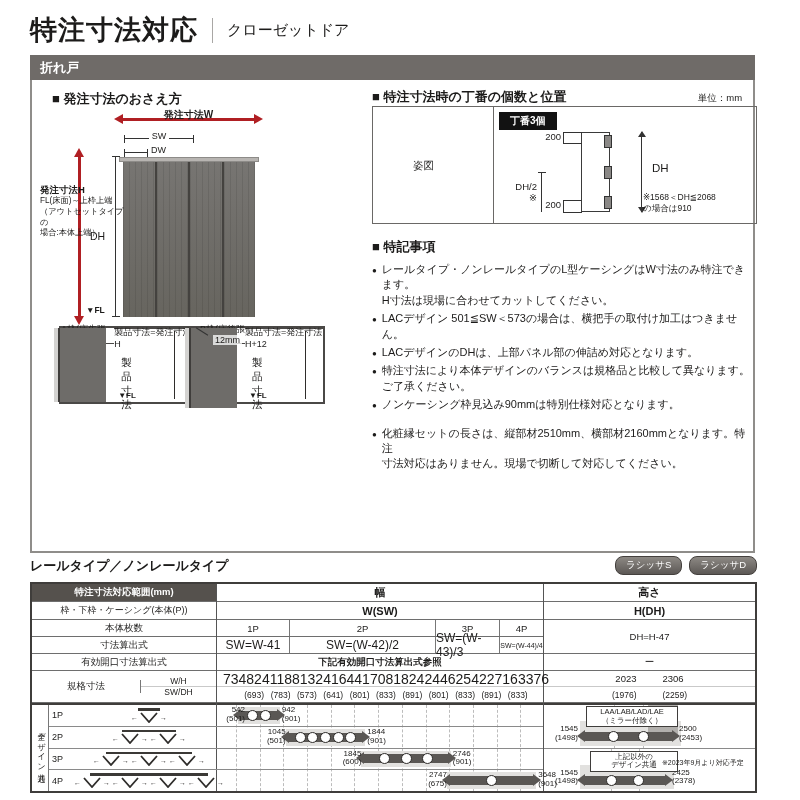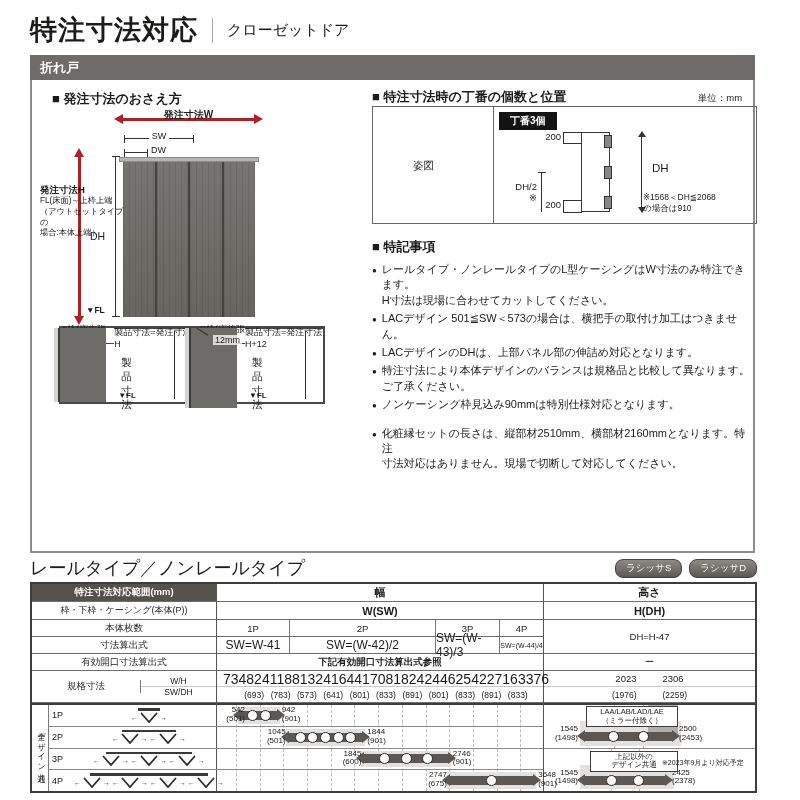--- a/index.html
+++ b/index.html
@@ -85,21 +85,21 @@
   .hnote{position:absolute;left:270px;top:85px;font-size:8.5px;line-height:1.35}
   
   .nhead{position:absolute;left:340px;top:158px;font-size:13px;font-weight:bold}
   .nlist{position:absolute;left:340px;top:179px;width:384px}
   .note-item{display:flex;margin:3px 0;font-size:11px;line-height:1.4}
   .note-item:last-child{margin-top:13px}
   .blt{font-size:8px;margin:3px 5px 0 0}
   .ntx{white-space:pre-line}
   
   .railhead{position:absolute;left:30px;top:556px;width:727px;display:flex;align-items:center}
-  .rtitle{font-size:18px;font-weight:normal;flex:1}
+  .rtitle{font-size:13px;font-weight:bold;flex:1}
   .btn{height:17px;padding:0 10px;margin-left:7px;border-radius:8px;border:1px solid #44403d;
        background:linear-gradient(#8d8984,#5c5855);color:#fff;font-size:9.5px;display:flex;align-items:center;cursor:pointer}
   .railtable{position:absolute;left:30px;top:582px;width:727px;border:2px solid #3f3d3b;display:flex;box-sizing:border-box;background:#fff}
   .band{display:flex;flex-direction:column;box-sizing:border-box}
   .bandL{width:185px;border-right:1px solid #555}
   .bandW{width:327px;border-right:1px solid #555}
   .bandH{flex:1}
   .row{box-sizing:border-box;border-bottom:1px solid #6e6e6e;display:flex;align-items:center;justify-content:center;font-size:9.5px}
   .r1{height:18px}.r2{height:18px}.r3,.r4,.r5{height:17px}.rn{height:16px}.r34{height:34px}.r67{height:32px}.r67h{height:32px}
   .dark{background:#55514d;color:#fff;font-weight:bold;font-size:9.5px}

